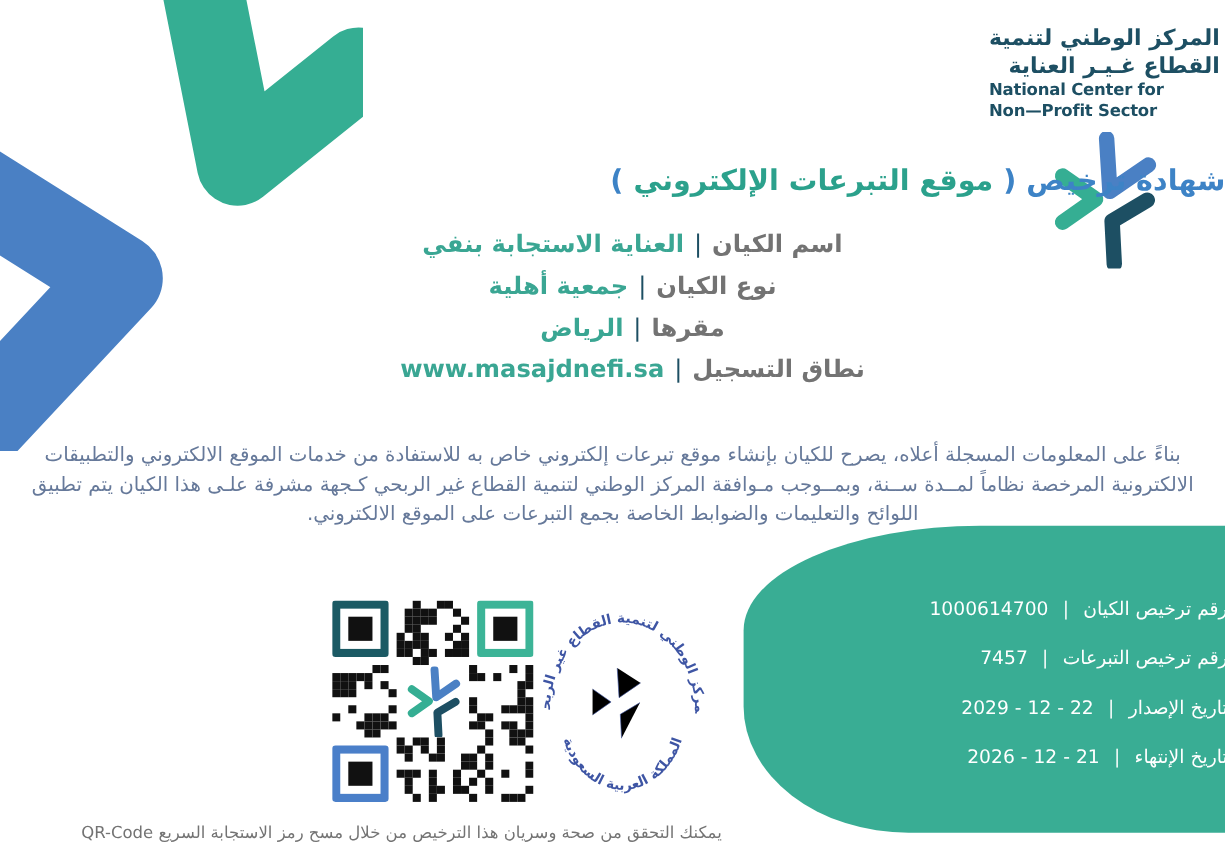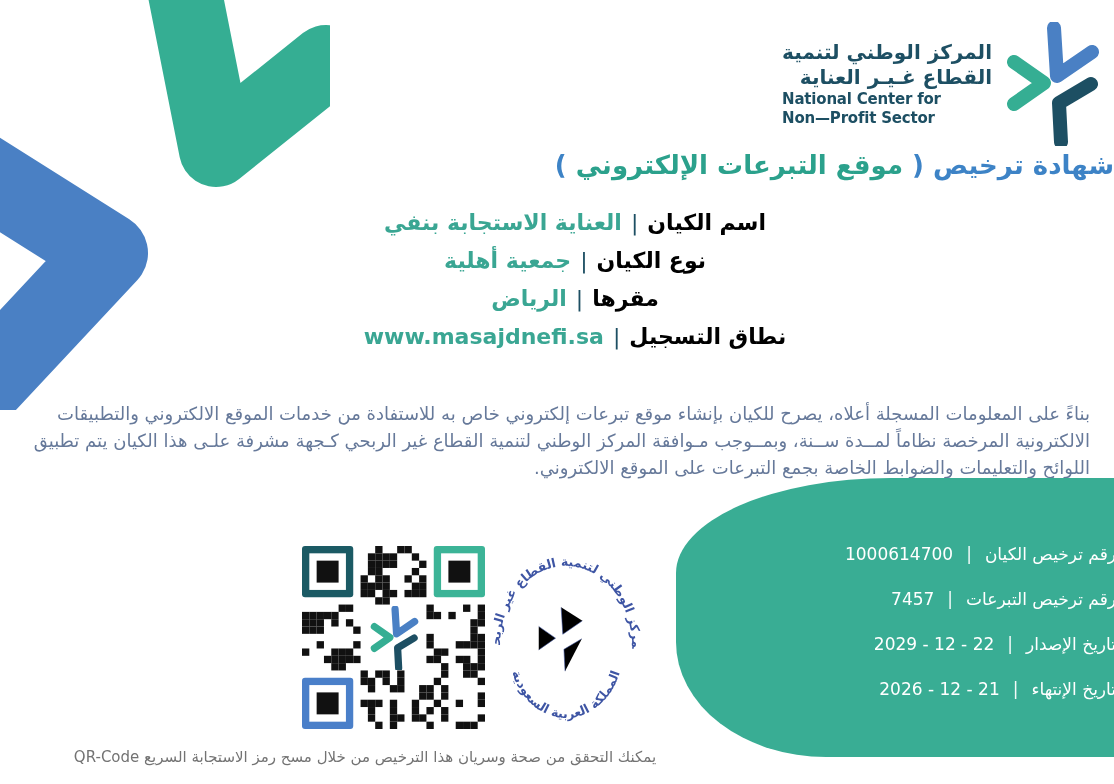--- a/index.html
+++ b/index.html
@@ -2,38 +2,38 @@
 <html lang="ar"><head>
 <meta charset="utf-8">
 <style>
   html,body{margin:0;padding:0;background:#fff;}
   .stage{position:relative;width:1114px;height:784px;background:#ffffff;overflow:hidden;
          font-family:"DejaVu Sans","Liberation Sans",sans-serif;}
   
   .deco{position:absolute;pointer-events:none;}
   .deco path{fill:none;stroke-linecap:round;stroke-linejoin:round;}
   
-  .logo-block{position:absolute;top:22px;right:12px;display:flex;flex-direction:row;align-items:center;gap:10px;direction:ltr;}
+  .logo-block{position:absolute;top:22px;right:5px;display:flex;flex-direction:column;align-items:center;gap:10px;direction:ltr;}
   .logo-text{text-align:right;line-height:1.25;}
   .logo-text .ar{color:#1d4f63;font-weight:bold;font-size:20px;display:block;}
   .logo-text .en{color:#1d4f63;font-weight:bold;font-size:15px;display:block;text-align:left;letter-spacing:-0.2px;}
   .mark svg{display:block;}
   .mark path{fill:none;stroke-width:14;stroke-linecap:round;stroke-linejoin:round;}
   
   .title{position:absolute;top:150px;left:36px;right:0;text-align:right;direction:rtl;
          font-size:26px;font-weight:bold;color:#3d83c6;}
   .title .hl{color:#2ba18c;}
   
   .info{position:absolute;top:204px;left:36px;right:0;text-align:center;direction:rtl;}
   .info-line{height:38px;line-height:38px;font-size:22px;font-weight:bold;}
-  .info-line .lbl{color:#000000;}
+  .info-line .lbl{color:#737373;}
   .info-line .sep{color:#1d4f63;margin:0 9px;font-weight:normal;}
   .info-line .val{color:#3aa693;}
   
-  .paragraph{position:absolute;top:382px;left:24px;width:1066px;direction:rtl;
+  .paragraph{position:absolute;top:382px;left:24px;width:1066px;direction:rtl;text-align:center;
              color:#66799a;font-size:18px;line-height:27px;}
   
   .panel{position:absolute;left:676px;top:478px;width:470px;height:279px;background:#39ad94;
          border-radius:215px 0 0 150px / 95px 0 0 115px;direction:rtl;}
   .panel-rows{padding:54px 30px 0 0;}
   .panel-row{height:45px;line-height:45px;font-size:17px;color:#ffffff;text-align:right;white-space:nowrap;}
   .panel-row .sep{margin:0 13px;opacity:.95;}
   
   .qr{position:absolute;left:302px;top:546px;width:183px;height:183px;}
   .qr .qr-mark{position:absolute;left:50%;top:50%;transform:translate(-50%,-50%);}

